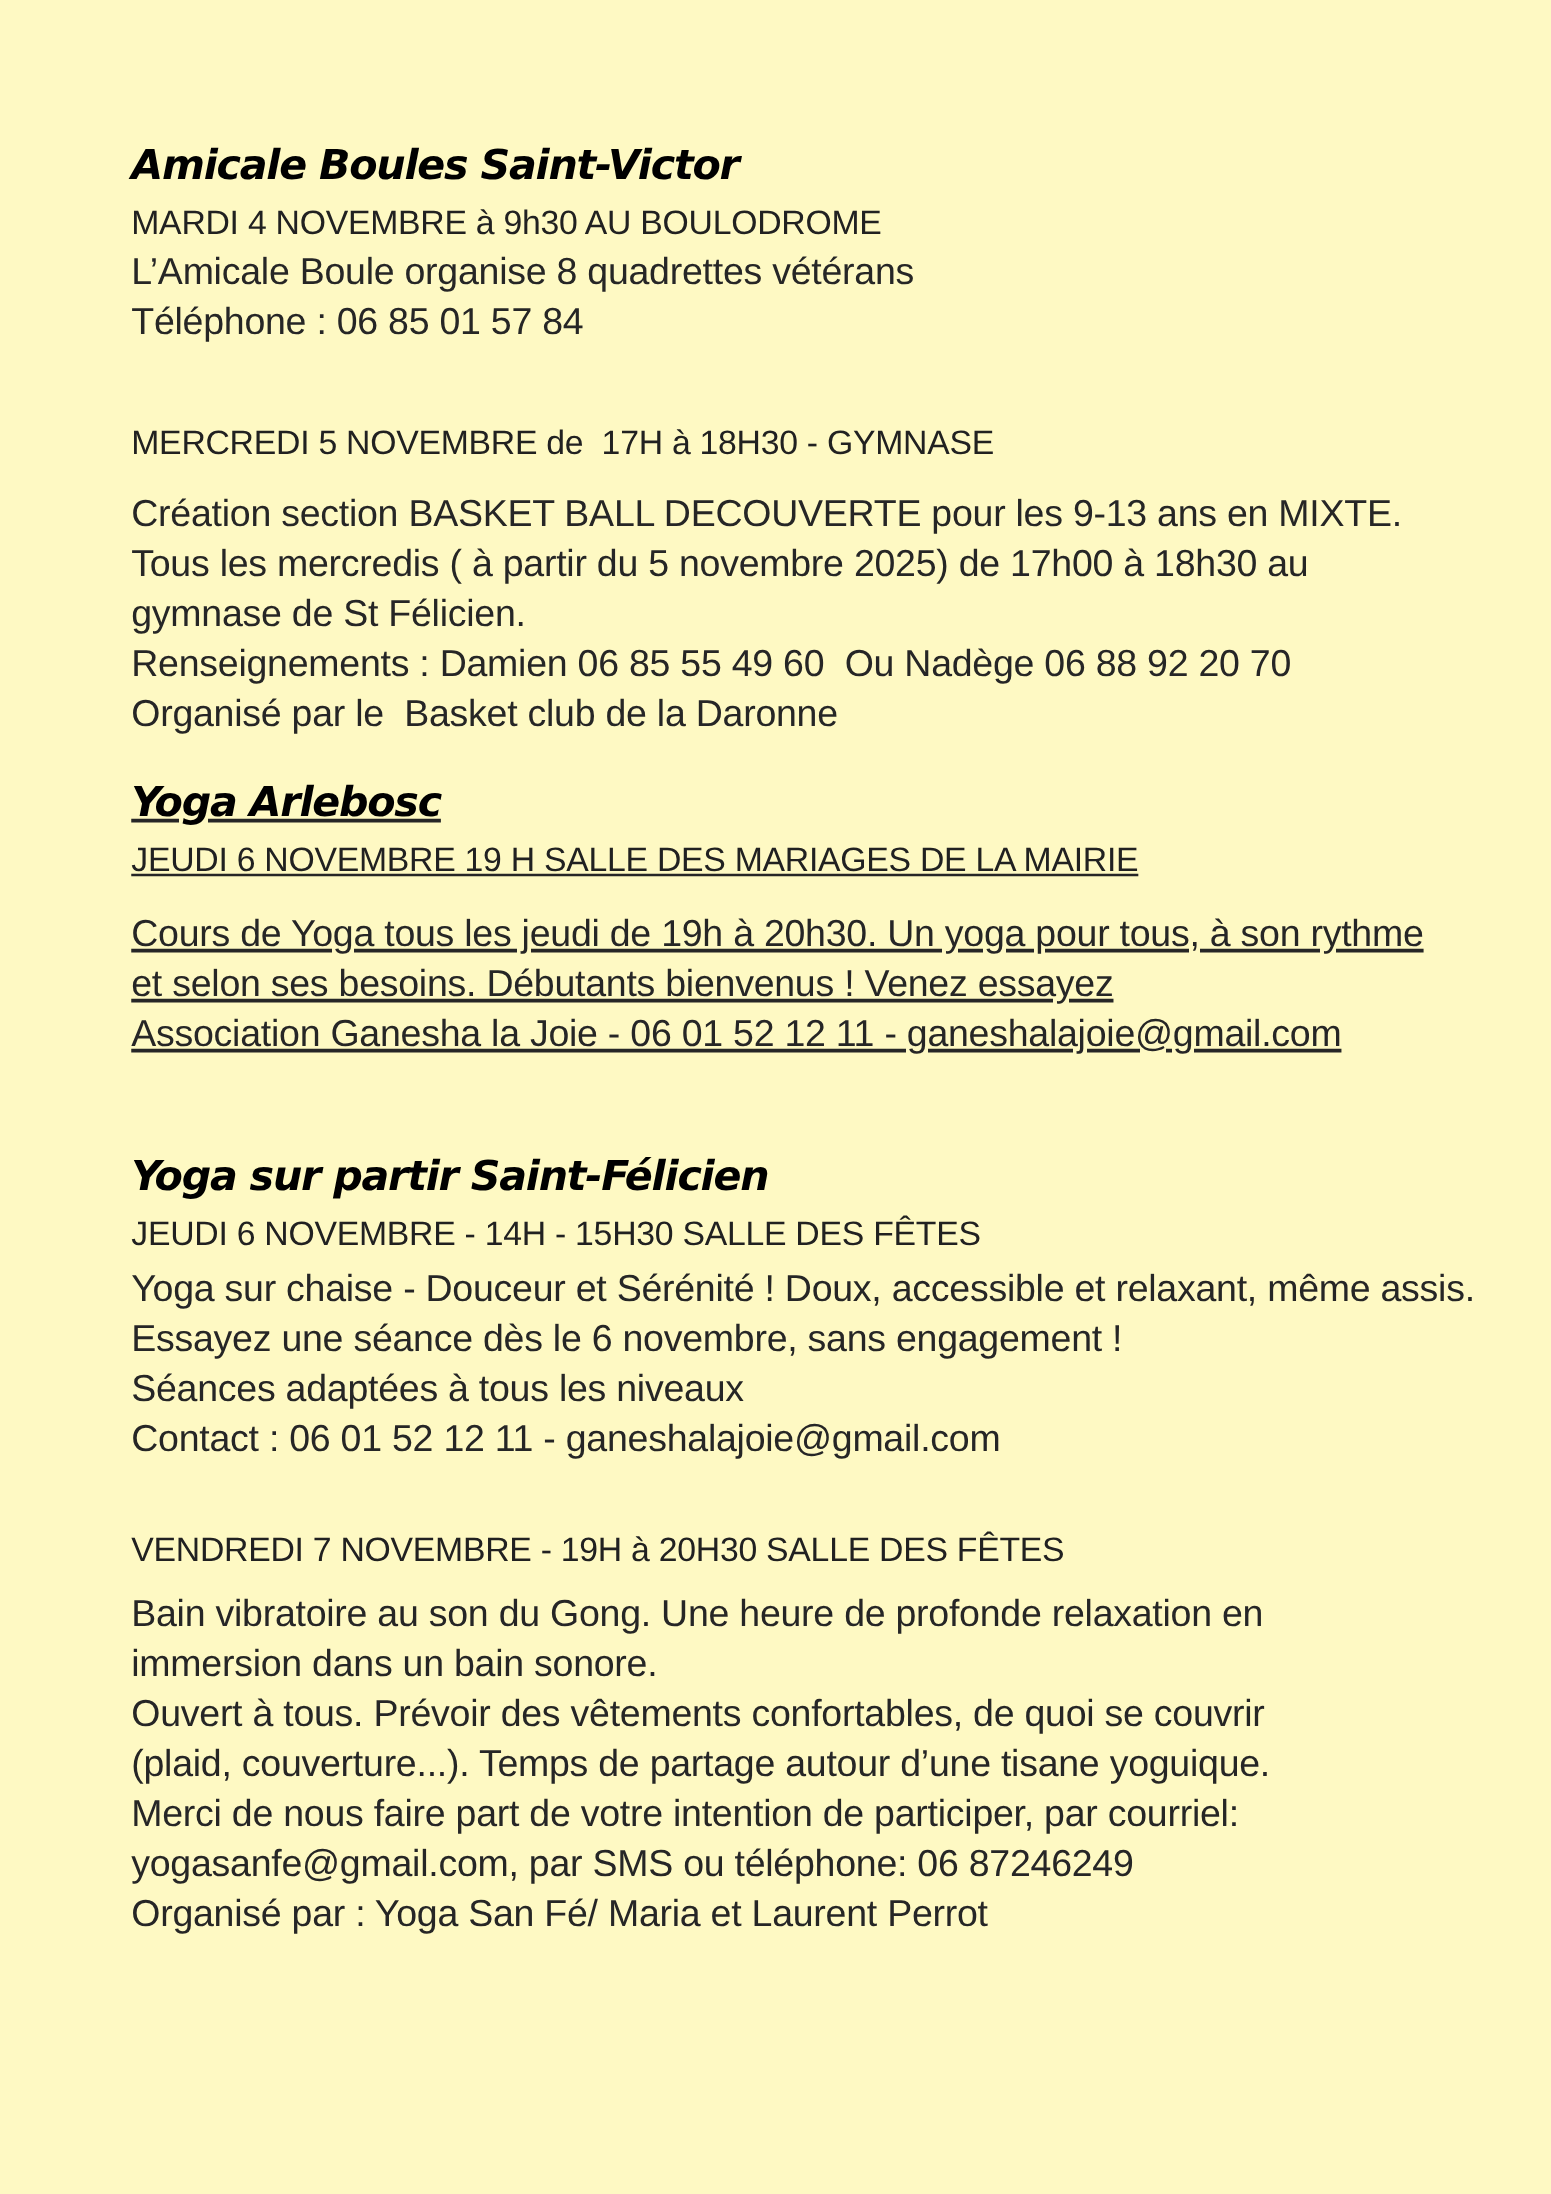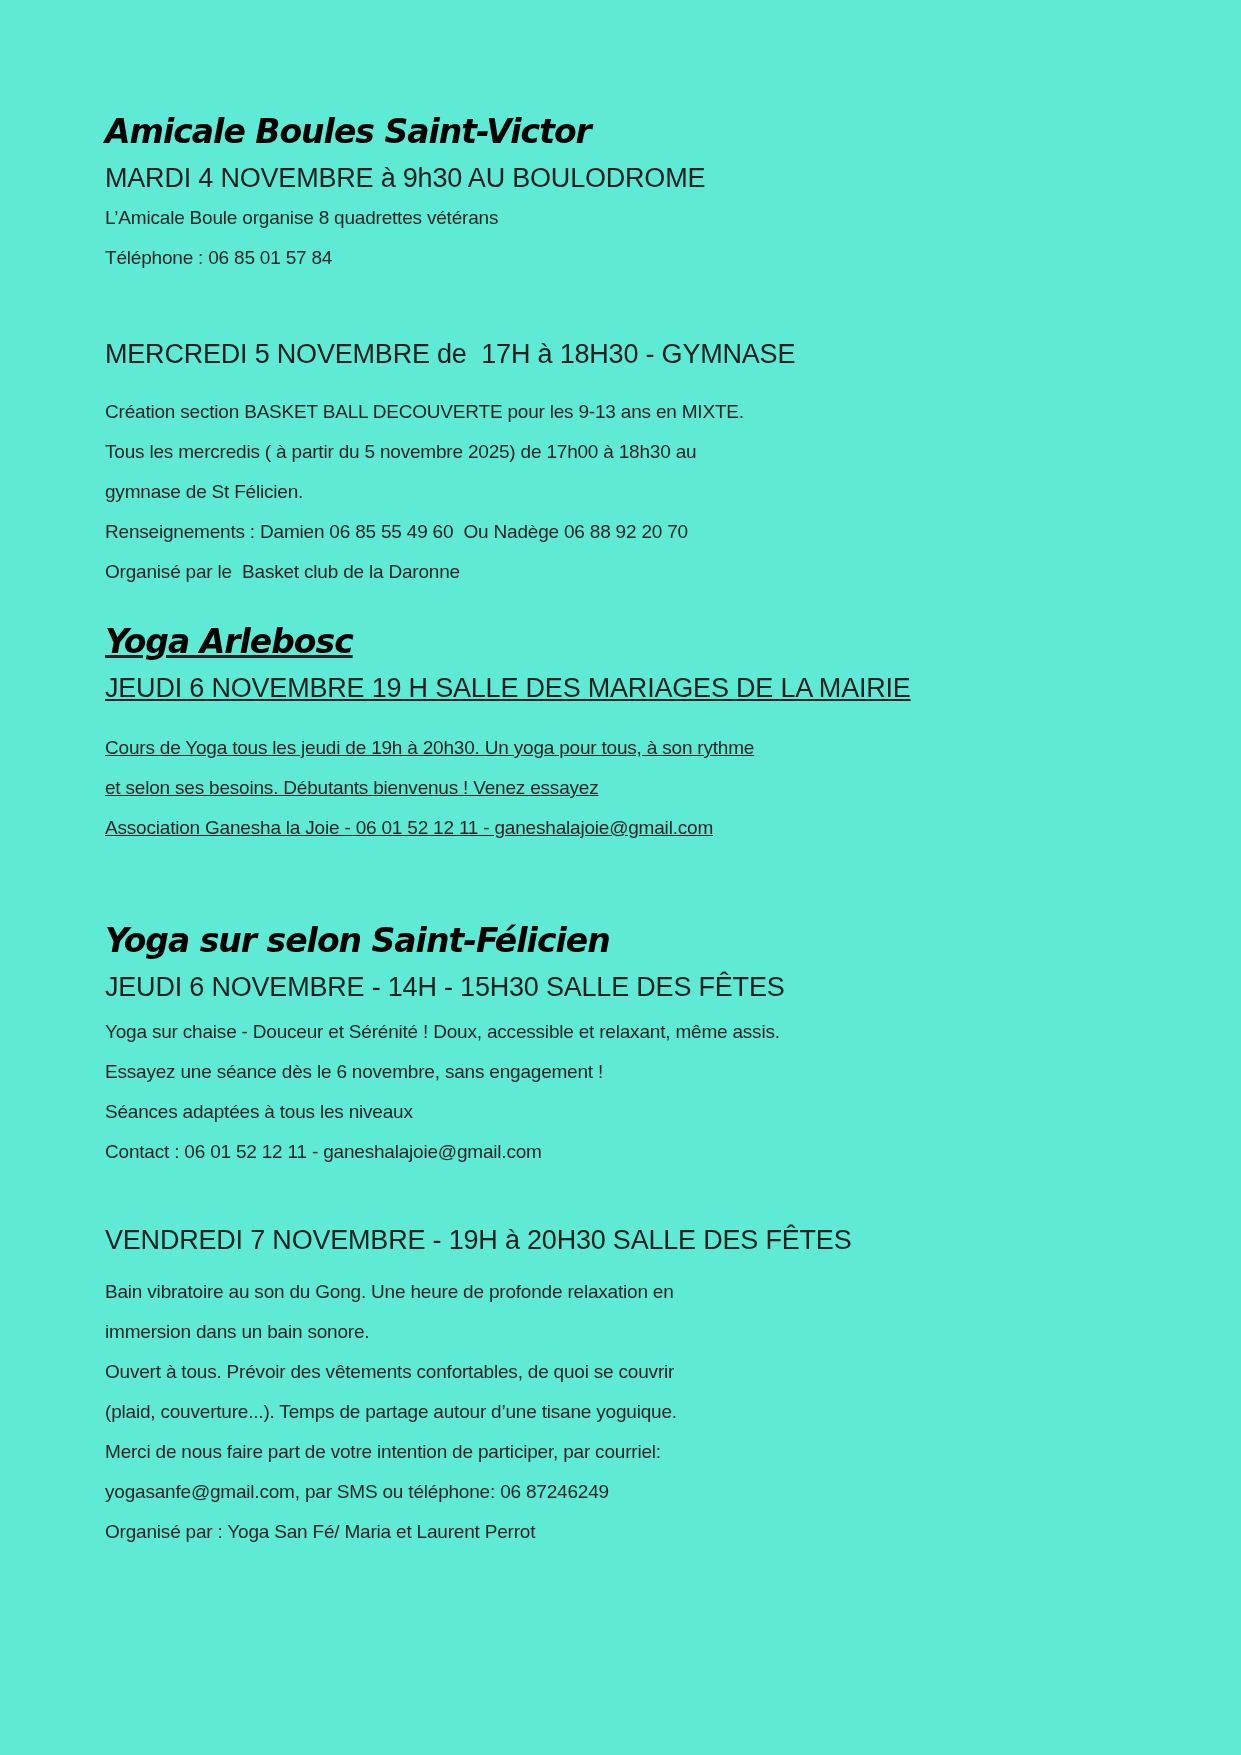--- a/index.html
+++ b/index.html
@@ -13,21 +13,21 @@
     height: 1755px;
     font-family: "Liberation Sans", "DejaVu Sans", sans-serif;
     color: #262626;
     overflow: hidden;
   }
   .page {
     box-sizing: border-box;
     width: 1241px;
     height: 1755px;
     padding: 112px 24px 0 105px;
-    background: #5eead4;
+    background: #fef9c3;
   }
   .section { margin: 0; }
 
   .section-title {
     font-family: "DejaVu Sans", sans-serif;
     font-weight: 700;
     font-style: italic;
     font-size: 33px;
     line-height: 39px;
     letter-spacing: -1px;
@@ -36,21 +36,21 @@
   }
   .date-line {
     font-size: 27px;
     line-height: 40px;
     letter-spacing: -0.2px;
     color: #212121;
     margin: 0;
     white-space: pre-wrap;
   }
   .body-line {
-    font-size: 19px;
+    font-size: 30px;
     line-height: 40px;
     letter-spacing: -0.2px;
     color: #262626;
     margin: 0;
     white-space: pre-wrap;
   }
 
   
   .sec-1 { margin-bottom: 56px; }
   .sec-2 { margin-bottom: 30px; }
@@ -93,21 +93,21 @@
     <h2 class="section-title">Yoga Arlebosc</h2>
     <p class="date-line">JEUDI 6 NOVEMBRE 19 H SALLE DES MARIAGES DE LA MAIRIE</p>
     <div class="lines">
       <p class="body-line">Cours de Yoga tous les jeudi de 19h à 20h30. Un yoga pour tous, à son rythme</p>
       <p class="body-line">et selon ses besoins. Débutants bienvenus ! Venez essayez</p>
       <p class="body-line">Association Ganesha la Joie - 06 01 52 12 11 - ganeshalajoie@gmail.com</p>
     </div>
   </section>
 
   <section class="section sec-4">
-    <h2 class="section-title">Yoga sur selon Saint-Félicien</h2>
+    <h2 class="section-title">Yoga sur partir Saint-Félicien</h2>
     <p class="date-line">JEUDI 6 NOVEMBRE - 14H - 15H30 SALLE DES FÊTES</p>
     <div class="lines">
       <p class="body-line">Yoga sur chaise - Douceur et Sérénité ! Doux, accessible et relaxant, même assis.</p>
       <p class="body-line">Essayez une séance dès le 6 novembre, sans engagement !</p>
       <p class="body-line">Séances adaptées à tous les niveaux</p>
       <p class="body-line">Contact : 06 01 52 12 11 - ganeshalajoie@gmail.com</p>
     </div>
   </section>
 
   <section class="section sec-5">

